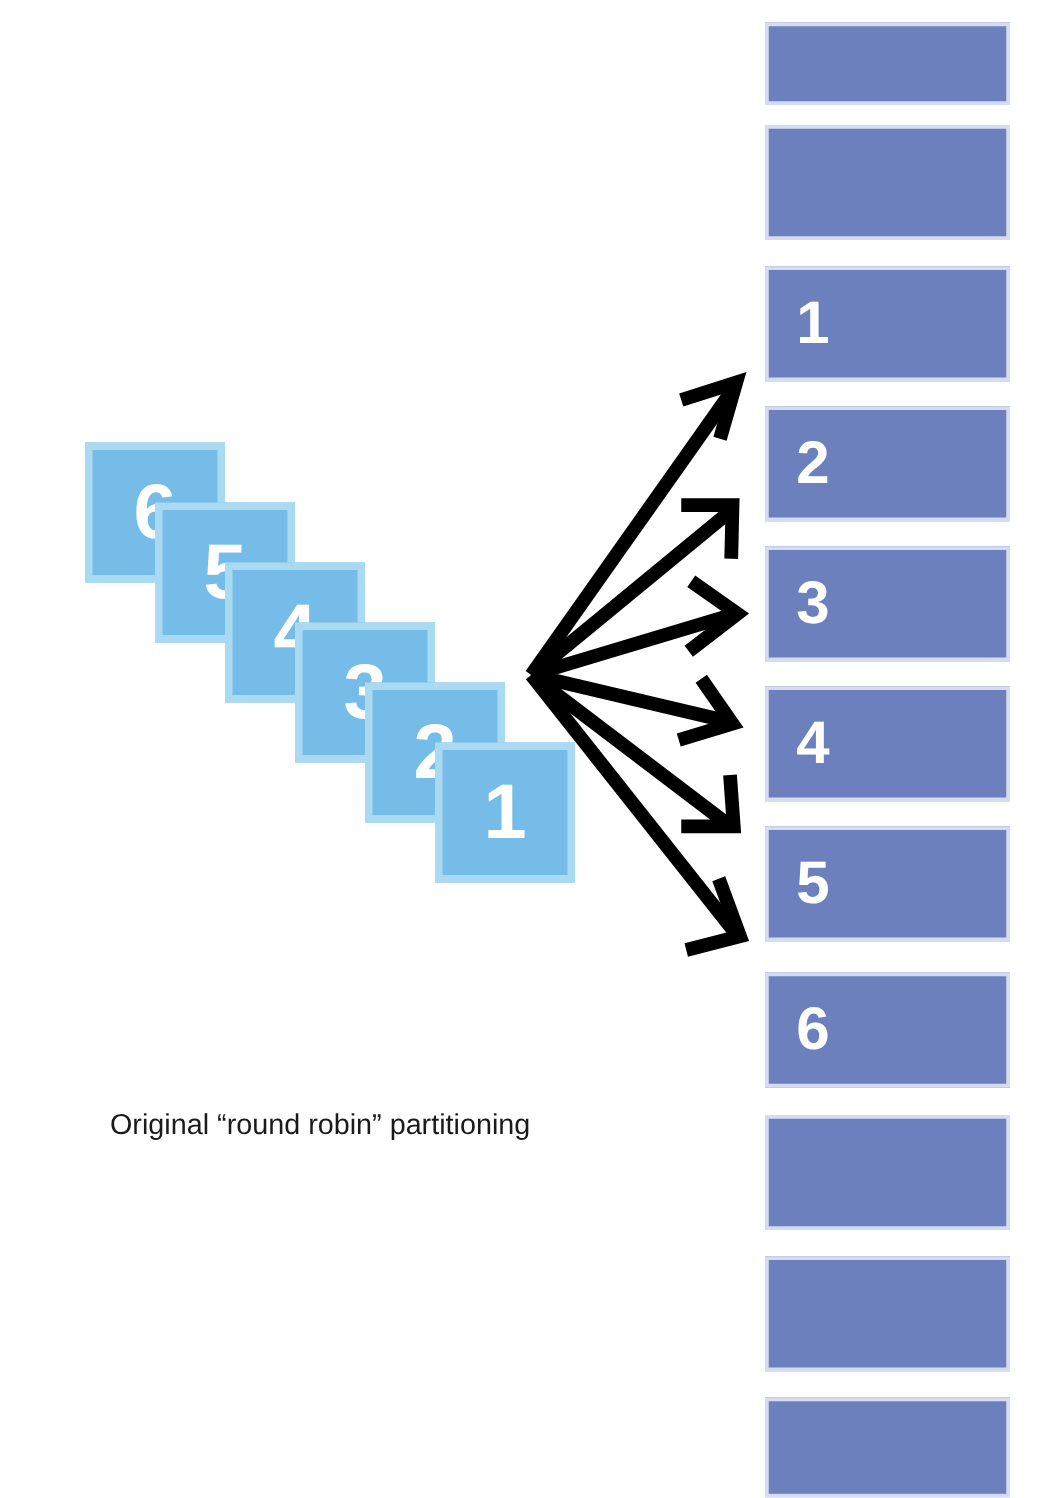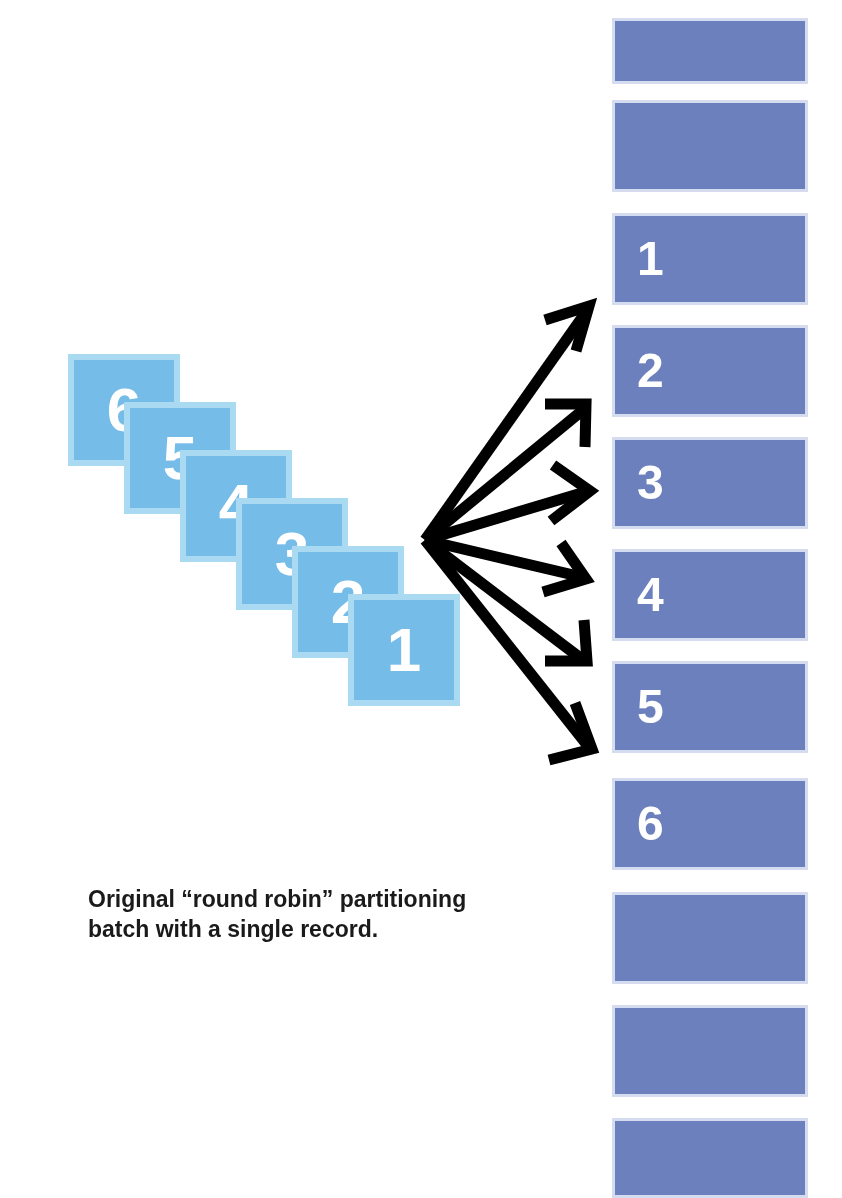--- a/index.html
+++ b/index.html
@@ -90,21 +90,21 @@
   }
 
   
   .caption {
     position: absolute;
     left: 88px;
     top: 884px;
     width: 420px;
     color: #1a1a1a;
     font-family: "Liberation Sans", sans-serif;
-    font-weight: 700;
+    font-weight: 400;
     font-size: 23px;
     line-height: 30px;
   }
   .caption-line { display: block; white-space: pre; }
 </style>
 </head>
 <body>
 
 <div id="canvas">
 
@@ -195,16 +195,15 @@
 
       <g>
         <line x1="425" y1="540" x2="588" y2="746"></line>
         <polyline points="575,703 592,749 549,760" fill="none"></polyline>
       </g>
     </g>
   </svg>
 
   <div class="caption">
     <span class="caption-line">Original “round robin” partitioning</span>
-    <span class="caption-line">batch with a single record.</span>
   </div>
 
 </div>
 
 </body></html>

